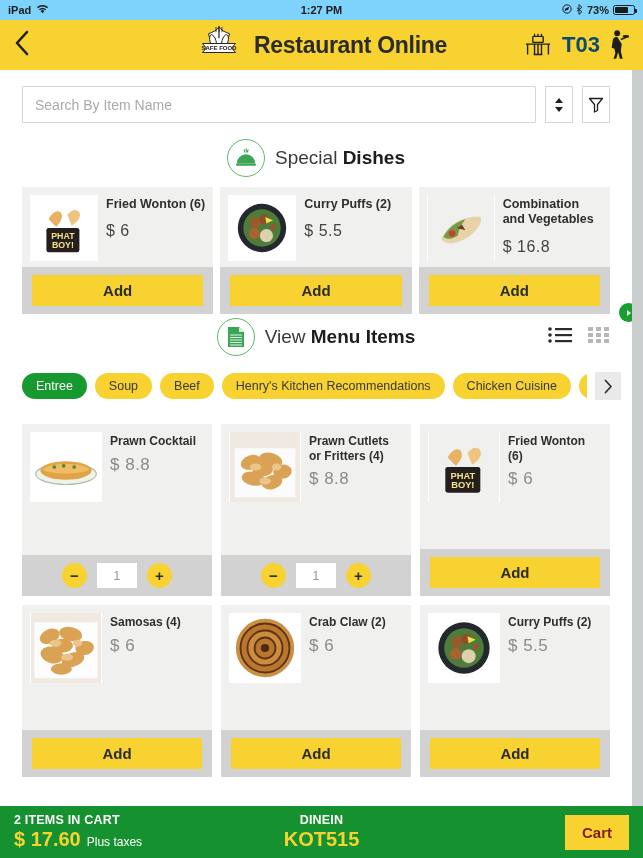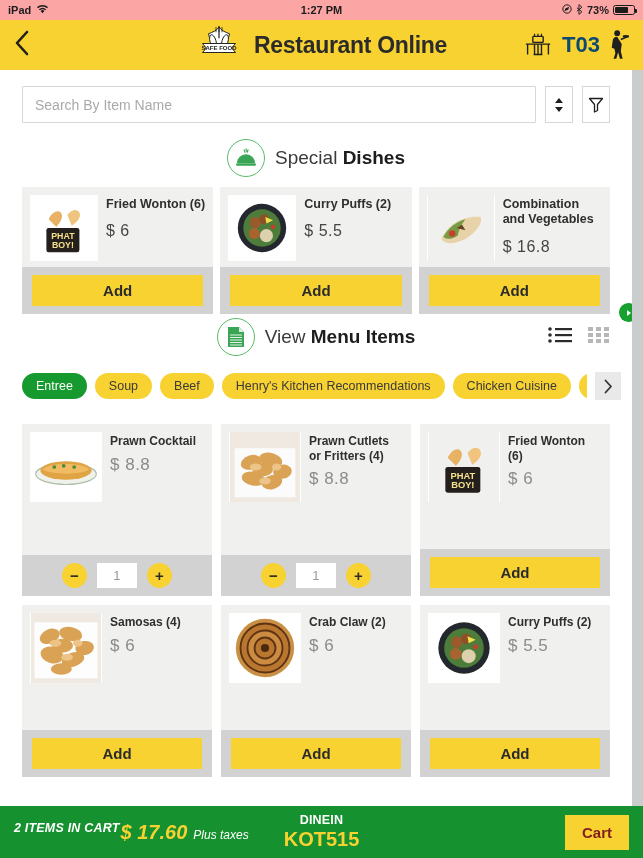--- a/index.html
+++ b/index.html
@@ -6,21 +6,21 @@
   html, body {
     width: 643px; height: 858px;
     font-family: "Liberation Sans", sans-serif;
     background: #ffffff;
     overflow: hidden;
   }
   .app { position: relative; width: 643px; height: 858px; display: flex; flex-direction: column; }
 
   
   .statusbar {
-    height: 20px; background: #fca5a5; flex: 0 0 20px;
+    height: 20px; background: #7dd3fc; flex: 0 0 20px;
     display: flex; align-items: center; padding: 0 8px;
     font-size: 11px; color: #1c1c1c; font-weight: 600;
   }
   .sb-left { display: flex; align-items: center; gap: 5px; }
   .sb-center { position: absolute; left: 0; right: 0; text-align: center; font-size: 11px; font-weight: 700; pointer-events: none;}
   .sb-right { margin-left: auto; display: flex; align-items: center; gap: 4px; z-index: 2;}
   .wifi-ico { display:inline-block; }
   .batt {
     display: inline-block; width: 22px; height: 10px;
     border: 1px solid #1c1c1c; border-radius: 2.5px; position: relative; padding: 1px;
@@ -147,21 +147,21 @@
   .qty {
     width: 40px; height: 25px; background: #fff; border: none; text-align: center;
     font-size: 13px; color: #9a9a9a; font-family: "Liberation Sans", sans-serif;
   }
 
   
   .cartbar {
     flex: 0 0 52px; height: 52px; background: #16912f; display: flex; align-items: center;
     padding: 0 14px; position: relative; color: #fff;
   }
-  .cart-left { display: flex; flex-direction: row; gap: 1px; font-style: italic; }
+  .cart-left { display: flex; flex-direction: column; gap: 1px; }
   .cart-items { font-size: 12.5px; font-weight: 700; letter-spacing: .2px; }
   .cart-total-row { display: flex; align-items: baseline; gap: 6px; }
   .cart-total { font-size: 20px; font-weight: 700; color: #f8d231; }
   .cart-tax { font-size: 12px; color: #ffffff; }
   .cart-center { position: absolute; left: 0; right: 0; text-align: center; pointer-events: none; }
   .dine-type { font-size: 12.5px; font-weight: 700; letter-spacing: .2px; }
   .kot { font-size: 20px; font-weight: 700; color: #f8d231; margin-top: 1px; }
   .cart-btn {
     margin-left: auto; background: #f8d231; color: #7f1d1d; font-weight: 700; font-size: 15px;
     border: none; padding: 9px 17px; cursor: pointer; z-index: 2;

